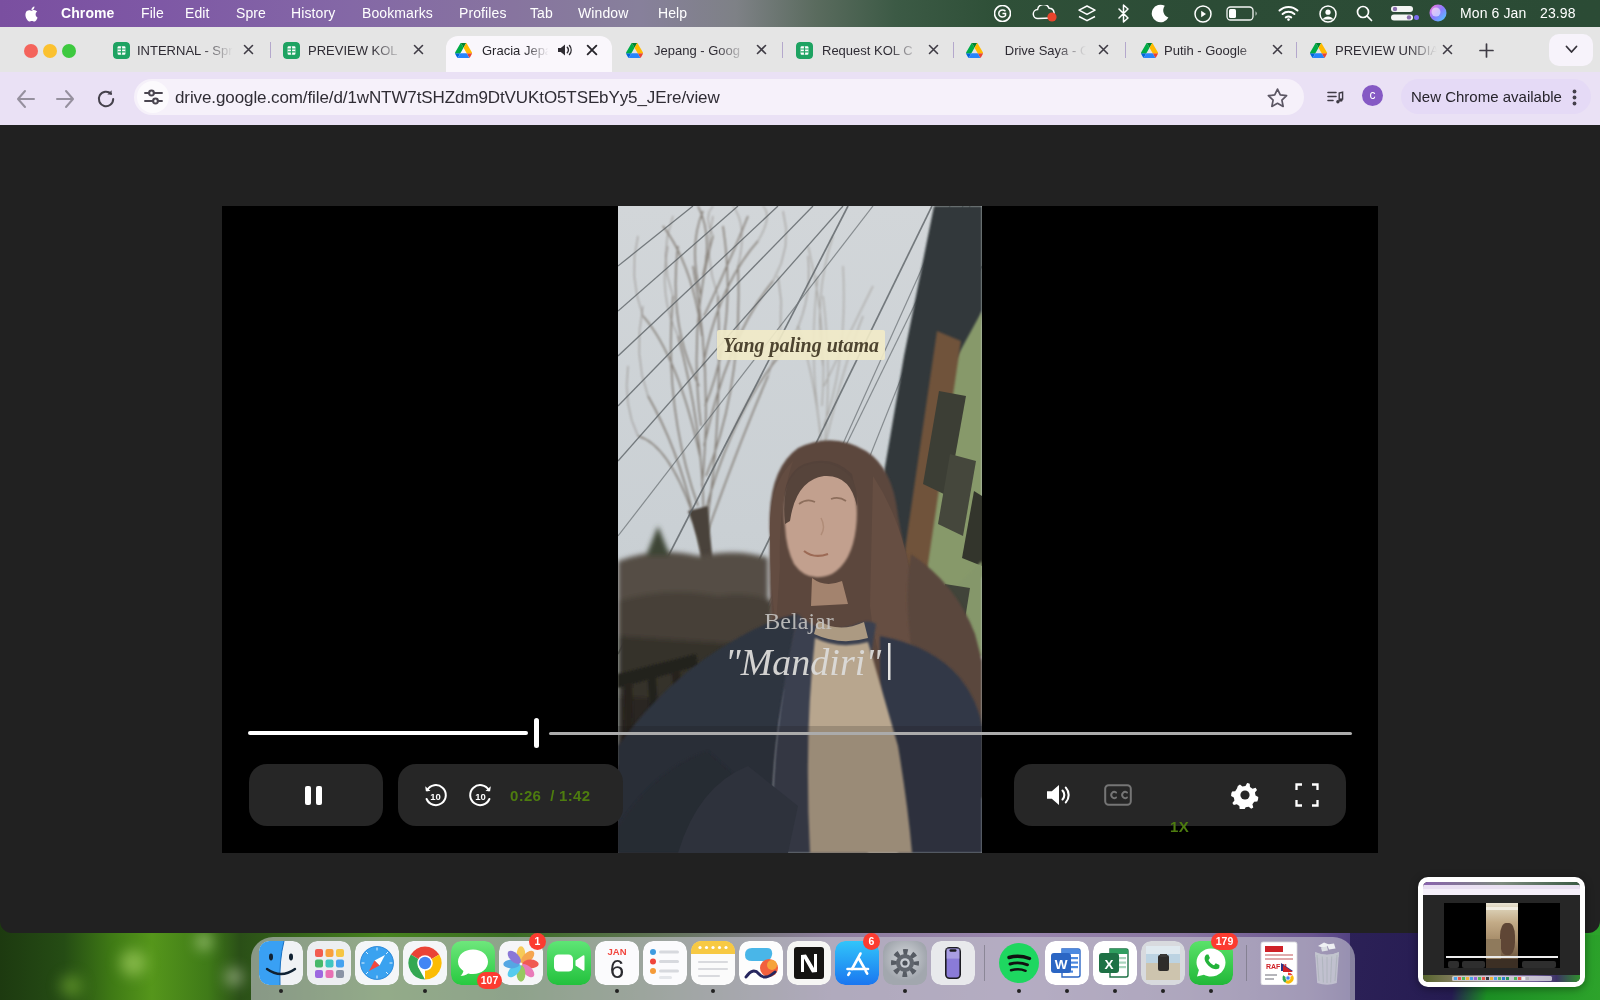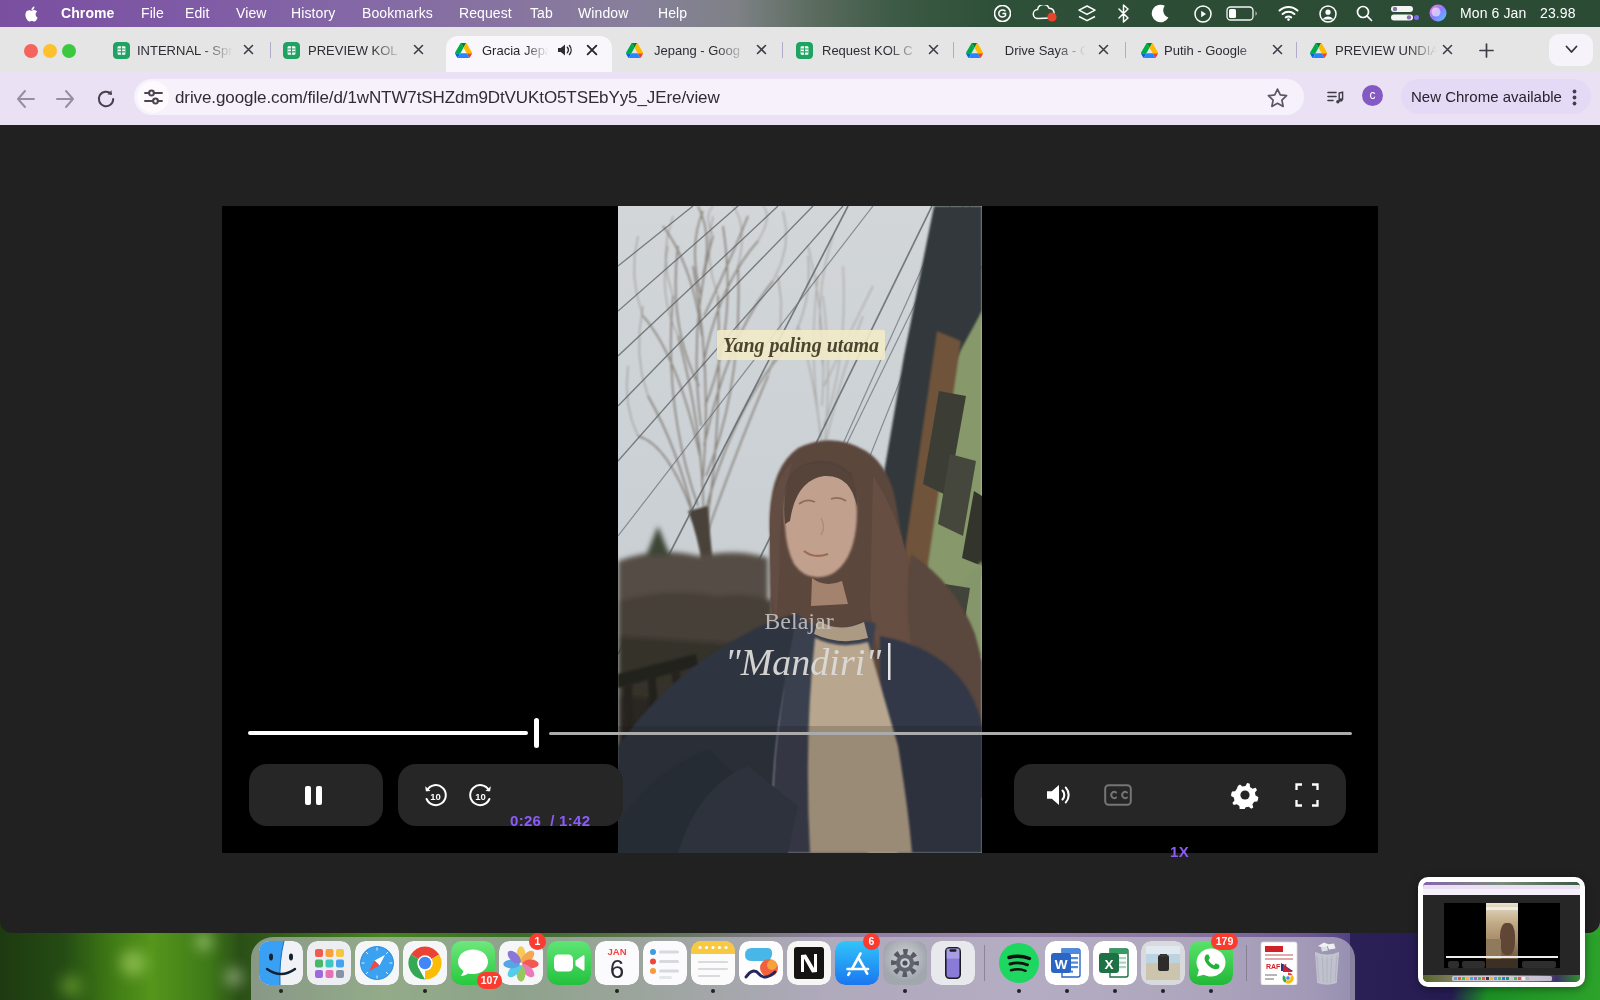--- a/index.html
+++ b/index.html
@@ -41,21 +41,21 @@
   
   #contentwin { left:0; top:125px; width:1600px; height:808px; background:#212121; border-radius:0 0 12px 12px; }
   #player { left:222px; top:81px; width:1156px; height:647px; background:#000; }
 
   
   #barL { left:26px; top:525px; width:280px; height:4px; background:#fff; border-radius:2px; }
   #barR { left:327px; top:526px; width:803px; height:3px; background:#ababab; border-radius:2px; }
   #scrub { left:312px; top:512px; width:5px; height:30px; background:#fff; border-radius:3px; }
 
   .pillbtn { position:absolute; top:558px; height:62px; background:#262626; border-radius:18px; }
-  .ctrltime { position:absolute; color:#8b5cf6; font-size:15px; font-weight:700; letter-spacing:.3px;margin-top:25px; }
+  .ctrltime { position:absolute; color:#4d7c0f; font-size:15px; font-weight:700; letter-spacing:.3px; }
 
   
   #dock { left:251px; top:937px; width:1104px; height:70px; border-radius:22px 22px 0 0;
     background:rgba(199,198,208,0.60); }
   .dicon { position:absolute; top:941px; width:44px; height:44px; border-radius:10px; }
   .badge { position:absolute; background:#fc3b30; color:#fff; font-size:10.5px; font-weight:700; border-radius:9px; height:17px; line-height:17px; text-align:center; }
   .rdot { position:absolute; top:989px; width:4px; height:4px; border-radius:50%; background:#222; }
 
   
   #minipv { left:1418px; top:877px; width:167px; height:110px; background:#fff; border-radius:10px; box-shadow:0 2px 8px rgba(0,0,0,.4); }
@@ -247,24 +247,24 @@
   </div>
 
   <div class="abs" id="menubar">
     <svg class="abs" style="left:24px;top:5px;" width="15" height="18" viewBox="0 0 24 24">
       <path fill="#fff" d="M12.152 6.896c-.948 0-2.415-1.078-3.96-1.04-2.04.027-3.91 1.183-4.961 3.014-2.117 3.675-.546 9.103 1.519 12.09 1.013 1.454 2.208 3.09 3.792 3.039 1.52-.065 2.09-.987 3.935-.987 1.831 0 2.35.987 3.96.948 1.637-.026 2.676-1.48 3.676-2.948 1.156-1.688 1.636-3.325 1.662-3.415-.039-.013-3.182-1.221-3.22-4.857-.026-3.04 2.48-4.494 2.597-4.559-1.429-2.09-3.623-2.324-4.39-2.376-2-.156-3.675 1.09-4.61 1.09zM15.53 3.83c.843-1.012 1.4-2.427 1.245-3.83-1.207.052-2.662.805-3.532 1.818-.78.896-1.454 2.338-1.273 3.714 1.338.104 2.715-.688 3.559-1.701"></path>
     </svg>
 
     <span class="mitem" style="left:61px;font-weight:700;">Chrome</span>
     <span class="mitem" style="left:141px;">File</span>
     <span class="mitem" style="left:185px;">Edit</span>
-    <span class="mitem" style="left:236px;">View</span>
+    <span class="mitem" style="left:236px;">Spre</span>
     <span class="mitem" style="left:291px;">History</span>
     <span class="mitem" style="left:362px;">Bookmarks</span>
-    <span class="mitem" style="left:459px;">Request</span>
+    <span class="mitem" style="left:459px;">Profiles</span>
     <span class="mitem" style="left:530px;">Tab</span>
     <span class="mitem" style="left:578px;">Window</span>
     <span class="mitem" style="left:658px;">Help</span>
 
     <svg class="abs" style="left:994px;top:5px;" width="17" height="17" viewBox="0 0 17 17">
       <circle cx="8.5" cy="8.5" r="8" fill="none" stroke="#fff" stroke-width="1.6"></circle>
       <path d="M11.5 6.2c-.8-.8-1.8-1.2-3-1.2-2.1 0-3.7 1.6-3.7 3.5s1.6 3.5 3.7 3.5c1.2 0 2.4-.5 3-1.4v-2h-3" fill="none" stroke="#fff" stroke-width="1.5"></path>
     </svg>
     <svg class="abs" style="left:1031px;top:5px;" width="28" height="17" viewBox="0 0 28 17">
       <path d="M7 13.5a4.5 4.5 0 0 1-.4-9 6 6 0 0 1 11.5-1.2 5 5 0 0 1 1.4 9.8z" fill="none" stroke="#fff" stroke-width="1.5"></path>

